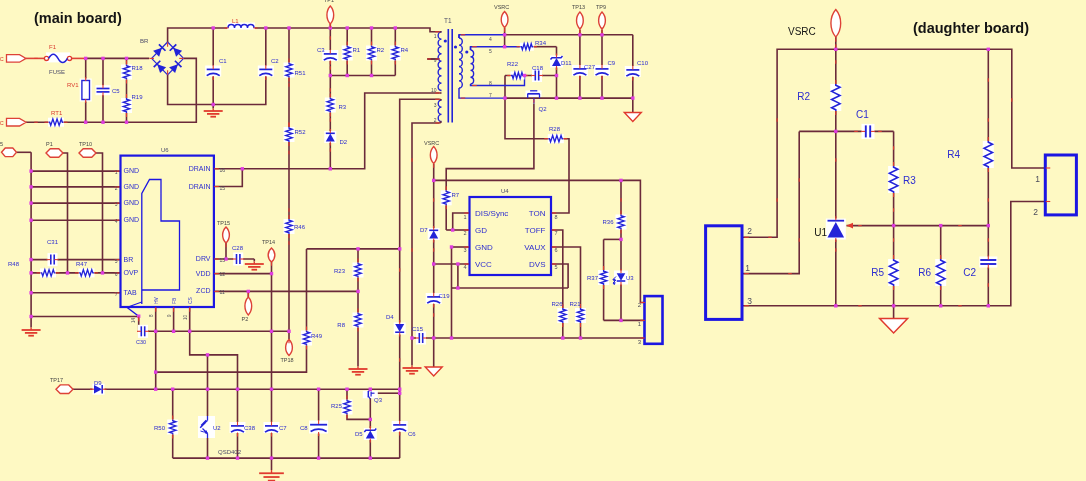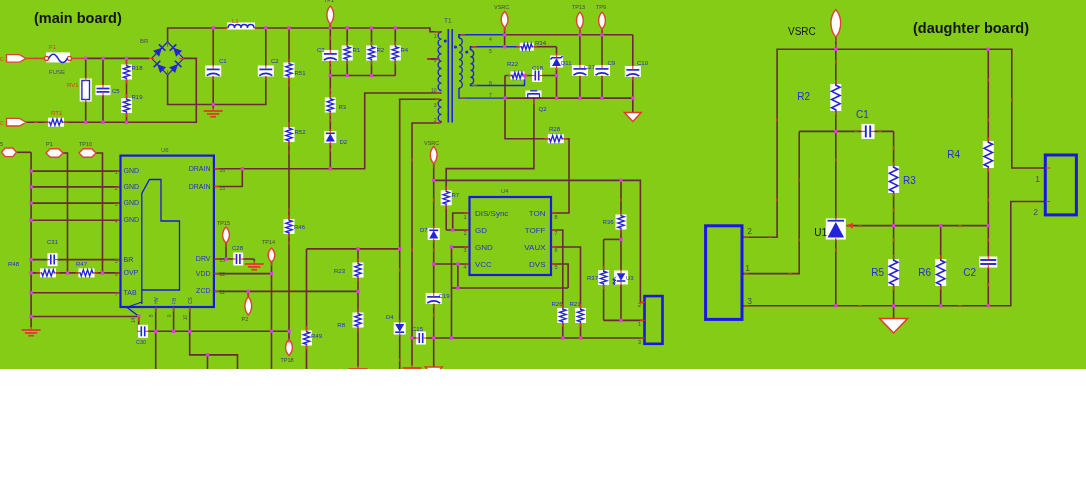--- a/index.html
+++ b/index.html
@@ -1,16 +1,16 @@
 <!DOCTYPE html>
 <html><head>
 <meta charset="utf-8">
 <style>
   html,body{margin:0;padding:0;background:#fff;}
-  #stage{position:relative;width:1086px;height:369px;background:#84cc16;overflow:hidden;}
+  #stage{position:relative;width:1086px;height:481px;background:#fef9c3;overflow:hidden;}
   svg{position:absolute;top:0;left:0;}
   text{font-family:"Liberation Sans","DejaVu Sans",sans-serif;}
 </style>
 </head>
 <body>
 
 <div id="stage">
   <svg id="cv" width="1086" height="481" viewBox="0 0 1086 481">
       <g>
         <polyline points="26,58.4 46,58.4" fill="none" stroke="#dd4237" stroke-width="1.6" stroke-linejoin="miter"></polyline>

